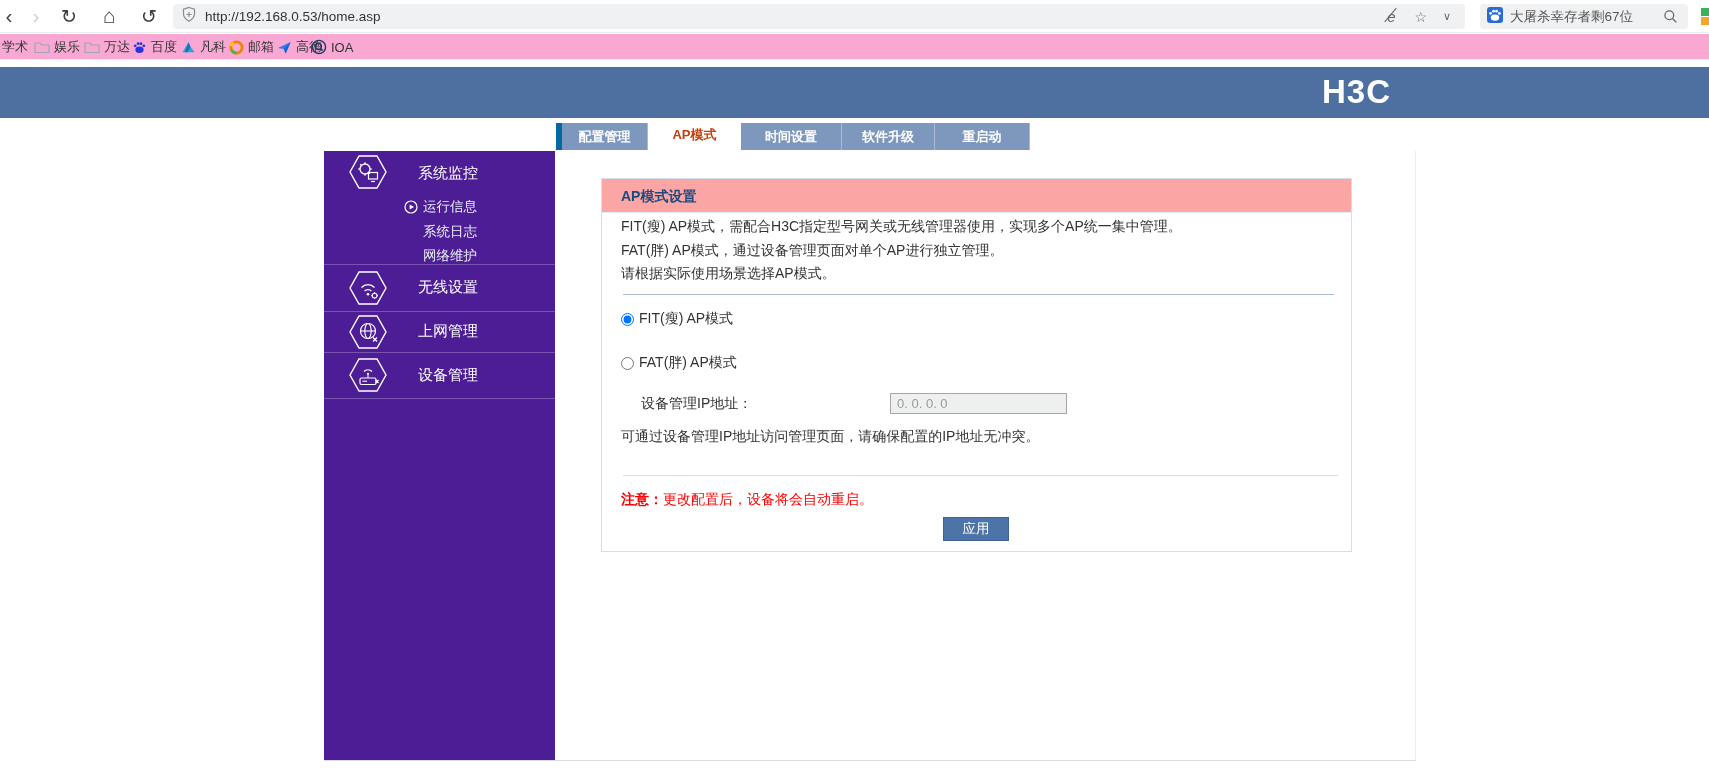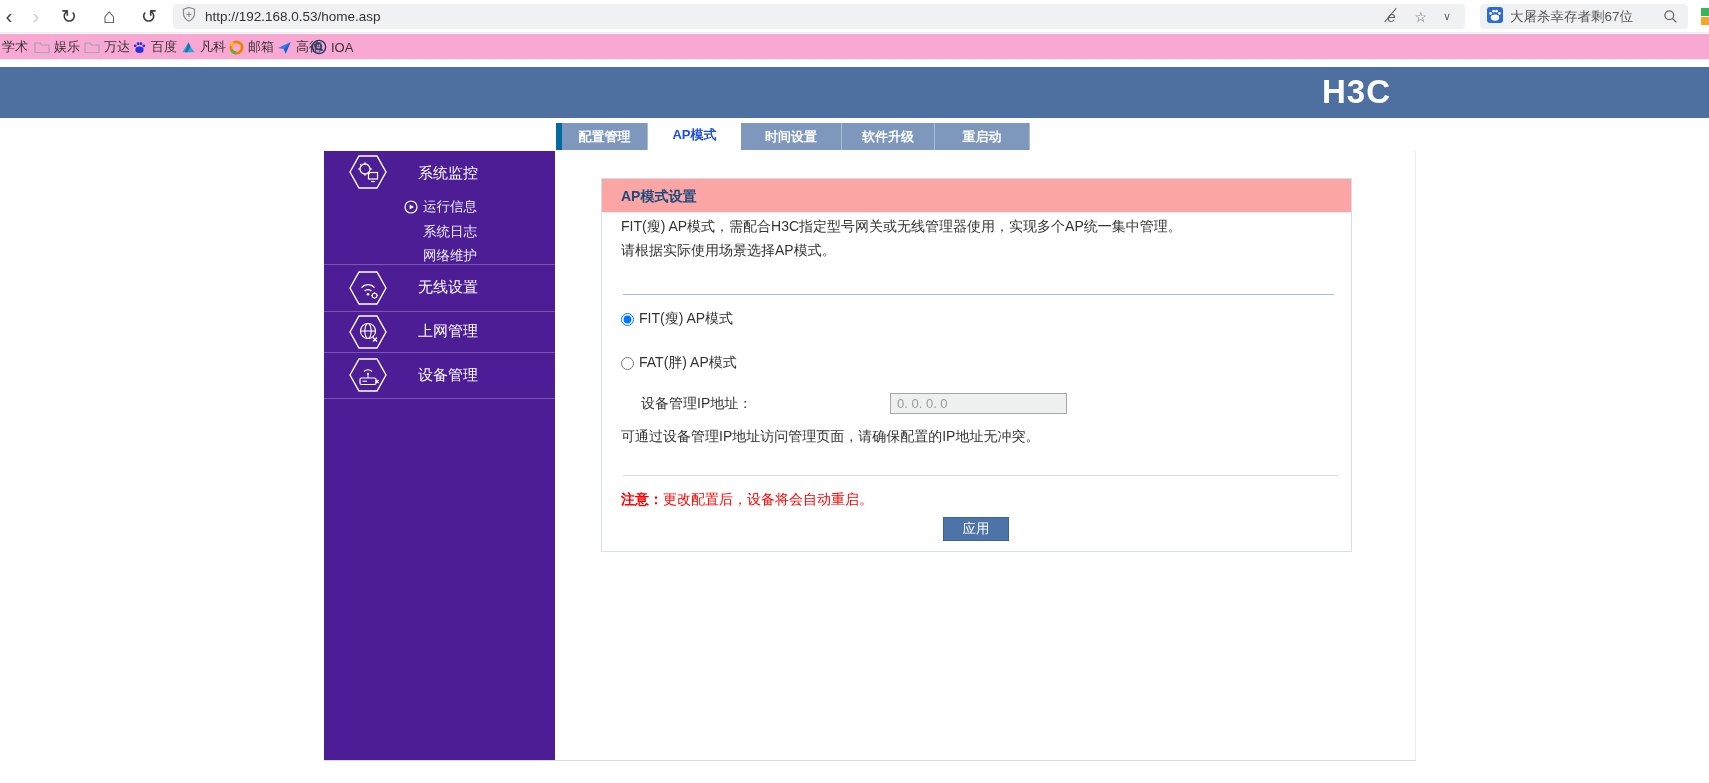--- a/index.html
+++ b/index.html
@@ -26,21 +26,21 @@
   .bookmarks { position:absolute; left:0; top:34px; width:1709px; height:26px; background:#f9a8d4; border-bottom:1px solid #f0f0f0; }
   .bm { position:absolute; top:0; height:26px; display:flex; align-items:center; gap:4px; font-size:13px; color:#333; cursor:default; }
   .bm svg { display:block; }
 
   
   .siteheader { position:absolute; left:0; top:67px; width:1709px; height:51px; background:#4d70a1; }
   .h3clogo { position:absolute; left:1322px; top:6px; font-size:33px; font-weight:bold; letter-spacing:1px; color:#fff; }
   .tabs { position:absolute; left:556px; top:119px; height:31px; display:flex; align-items:flex-end; }
   .tab { height:27px; line-height:27px; text-align:center; font-size:13px; font-weight:bold; color:#fff; background:#7e97bd; border-right:1px solid #a9bad4; cursor:default; }
   .tab:first-child { border-left:6px solid #0369a1; }
-  .tab.active { height:31px; line-height:31px; background:#fff; color:#1d4ed8; border:none; }
+  .tab.active { height:31px; line-height:31px; background:#fff; color:#c2410c; border:none; }
 
   
   .sidebar { position:absolute; left:324px; top:151px; width:231px; height:609px; background:#4c1d95; }
   .sb-divider { position:absolute; left:0; width:231px; height:1px; background:rgba(255,255,255,0.25); }
   .sb-row { position:absolute; left:0; width:231px; display:flex; align-items:center; cursor:default; }
   .sb-hex { position:absolute; left:24px; }
   .sb-label { position:absolute; left:94px; font-size:15px; color:#fff; white-space:nowrap; }
   .sb-sub { position:absolute; width:231px; height:22px; display:flex; align-items:center; font-size:13.5px; color:#eef3fa; cursor:default; }
   .sb-sub .txt { position:absolute; left:99px; white-space:nowrap; }
   .sb-sub .runicon { position:absolute; left:80px; top:4px; }
@@ -311,20 +311,21 @@
   </div>
 
   <div class="contentline-right"></div>
   <div class="contentline-bottom"></div>
 
   <div class="panel">
     <div class="panel-h">AP模式设置</div>
 
     <div class="desc">
       <div>FIT(瘦) AP模式，需配合H3C指定型号网关或无线管理器使用，实现多个AP统一集中管理。</div>
+      <div>FAT(胖) AP模式，通过设备管理页面对单个AP进行独立管理。</div>
       <div>请根据实际使用场景选择AP模式。</div>
     </div>
 
     <div class="pdivider1"></div>
 
     <label class="radiorow" style="top:129px;">
       <input type="radio" name="apmode" checked="" style="">
       <span>FIT(瘦) AP模式</span>
     </label>
 

